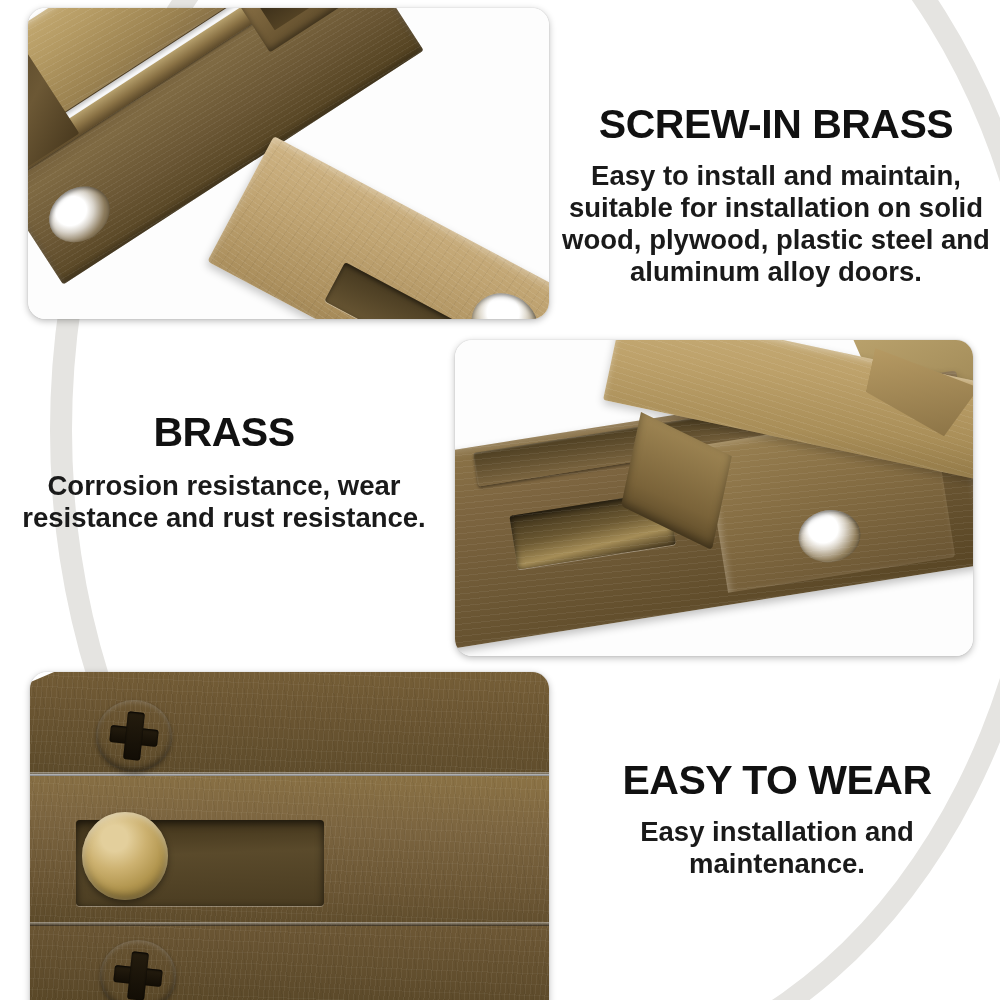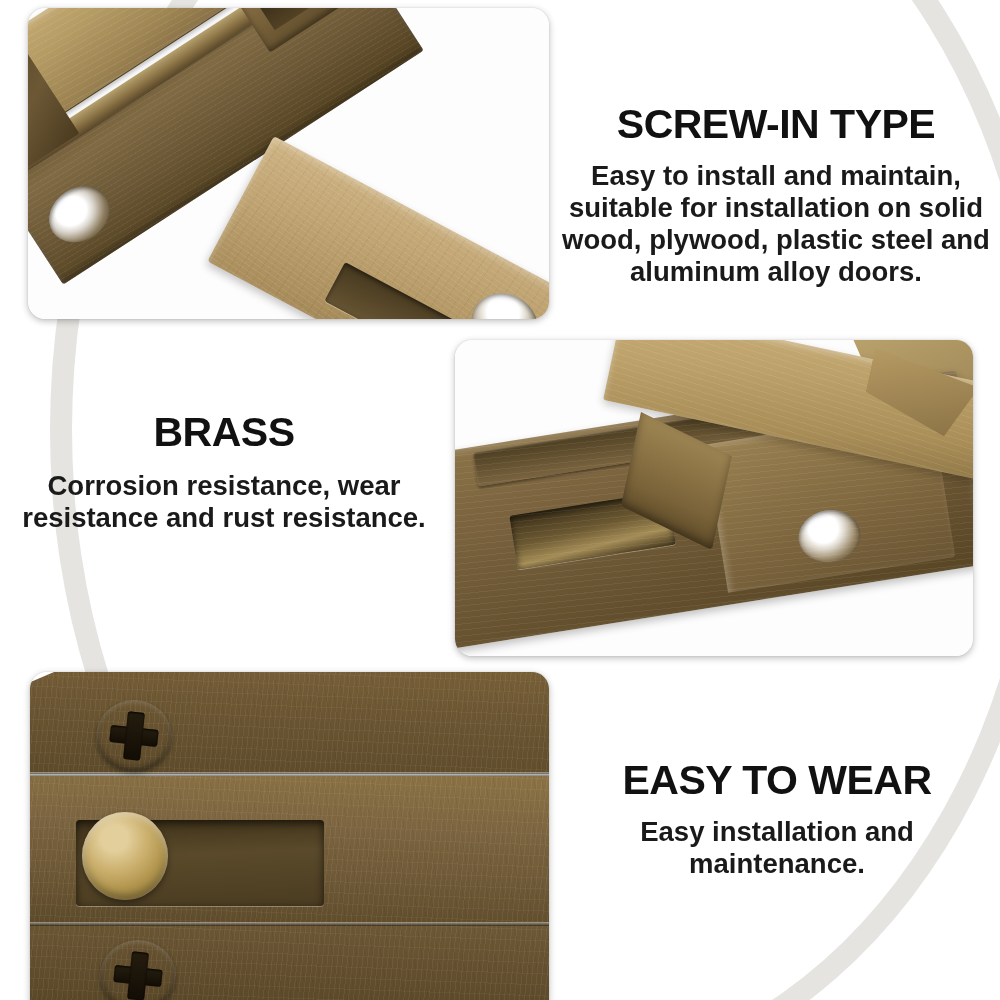--- a/index.html
+++ b/index.html
@@ -407,21 +407,21 @@
         <span class="p3-screw-cross-b"></span>
       </div>
       <div class="p3-screw" id="p3-screw-bot">
         <span class="p3-screw-cross-a"></span>
         <span class="p3-screw-cross-b"></span>
       </div>
     </div>
   </div>
 
   <div class="text-block" id="tb-screw-in">
-    <div class="tb-heading">SCREW-IN TYPE</div>
+    <div class="tb-heading">SCREW-IN BRASS</div>
     <div class="tb-body">Easy to install and maintain, suitable for installation on solid wood, plywood, plastic steel and aluminum alloy doors.</div>
   </div>
 
   <div class="text-block" id="tb-easy-wear">
     <div class="tb-heading">EASY TO WEAR</div>
     <div class="tb-body">Easy installation and maintenance.</div>
   </div>
 
   <div class="text-block" id="tb-brass">
     <div class="tb-heading">BRASS</div>

